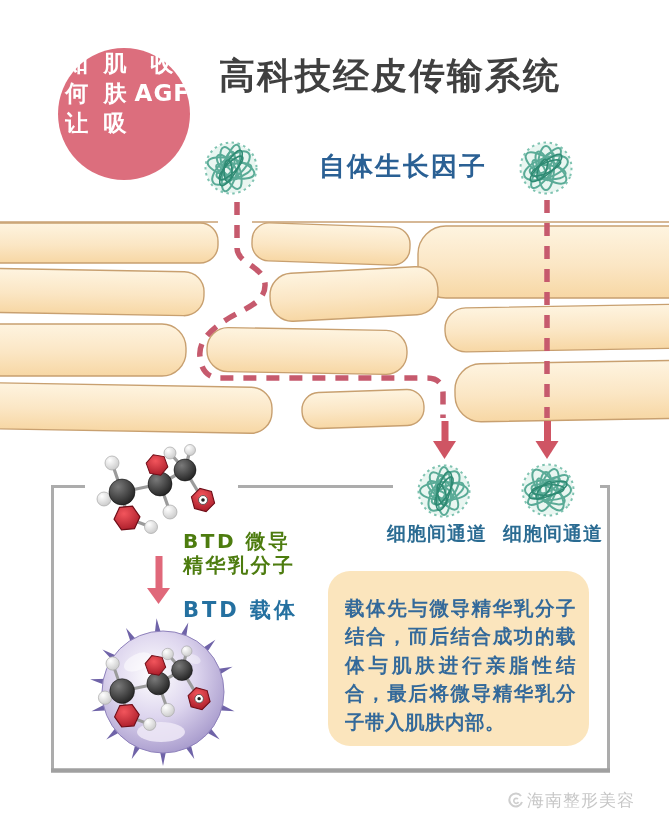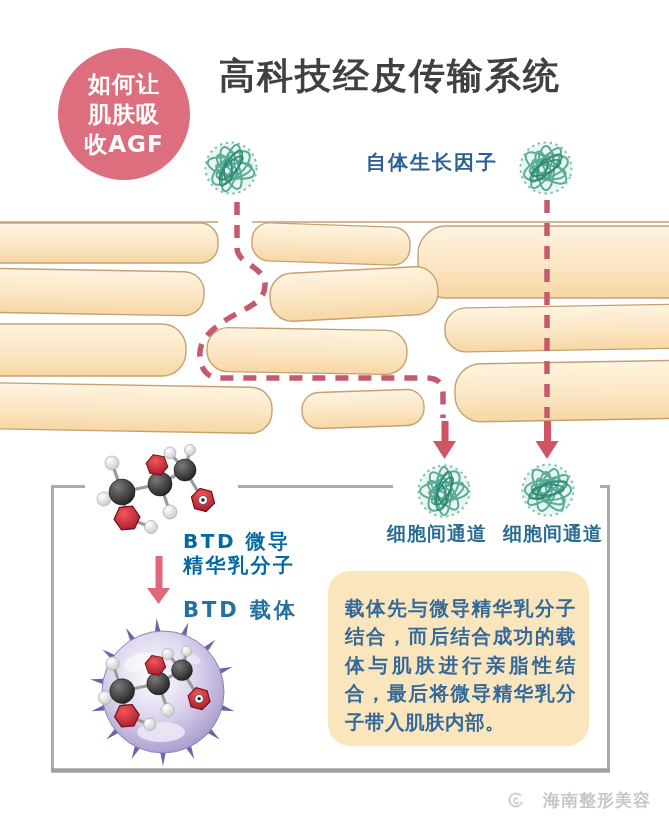--- a/index.html
+++ b/index.html
@@ -7,55 +7,55 @@
     position:relative;width:669px;height:820px;background:#ffffff;overflow:hidden;
     font-family:"DejaVu Sans","Liberation Sans",sans-serif;
   }
   .art{position:absolute;left:0;top:0;width:669px;height:820px;z-index:1;}
   .overlay{position:absolute;z-index:2;}
 
   .badge{
     left:58px;top:48px;width:132px;height:132px;border-radius:50%;
     background:#dc6e7d;color:#ffffff;text-align:center;
     font-size:23px;font-weight:700;line-height:30px;
-    display:flex;flex-direction:column;justify-content:center;letter-spacing:1px;
+    display:flex;flex-direction:row;justify-content:center;letter-spacing:1px;
   }
   .title{
     left:195px;top:52px;width:390px;text-align:center;
     color:#404040;font-size:36px;font-weight:600;letter-spacing:2px;white-space:nowrap;
   }
   .subtitle{
-    left:308px;top:149px;width:190px;text-align:right;
-    color:#2a6094;font-size:20px;font-weight:700;letter-spacing:2px;white-space:nowrap;
+    left:308px;top:149px;width:190px;text-align:center;
+    color:#2a6094;font-size:26px;font-weight:700;letter-spacing:2px;white-space:nowrap;
   }
   .channel-label{
     top:521px;color:#2a6b92;font-size:19px;font-weight:700;letter-spacing:1px;
     text-align:center;white-space:nowrap;
   }
   .channel-label.left{left:384px;width:106px;}
   .channel-label.right{left:499px;width:108px;}
   .btd-mol-label{
-    left:183px;top:529px;color:#0369a1;font-size:20px;font-weight:700;
+    left:183px;top:529px;color:#4d7c0f;font-size:20px;font-weight:700;
     letter-spacing:2.5px;line-height:24px;white-space:nowrap;
   }
   .btd-carrier-label{
     left:183px;top:596px;color:#2470a0;font-size:21px;font-weight:700;
     letter-spacing:3px;white-space:nowrap;text-align:center;
   }
   .desc-box{
     left:328px;top:571px;width:261px;height:175px;background:#fbe5bd;border-radius:22px;
     box-sizing:border-box;
   }
   .desc-box p{
     margin:24px 13px 0 17px;color:#33699a;font-size:19.5px;font-weight:700;
     line-height:28.4px;letter-spacing:0.5px;text-align:justify;
   }
   .watermark{
-    left:506px;top:789px;display:flex;align-items:center;gap:17px;
-    color:#b9b9b9;font-size:17px;font-weight:700;letter-spacing:1px;opacity:0.8;white-space:nowrap;
+    left:506px;top:789px;display:flex;align-items:center;gap:1px;
+    color:#b9b9b9;font-size:17px;font-weight:400;letter-spacing:1px;opacity:0.8;white-space:nowrap;
   }
 
   
   .cell{fill:url(#cellG);stroke:#c8a070;stroke-width:1.4;}
   .surface{stroke:#c9a173;stroke-width:1.6;}
   .dash{fill:none;stroke:#c65a6d;stroke-width:5.5;stroke-dasharray:13 10;}
   .bond{stroke:#9b9b9b;stroke-width:3.2;stroke-linecap:round;}
   .spike{fill:#6f63a8;}
   .pborder{fill:none;stroke:#acacac;stroke-width:3;}
 </style>

